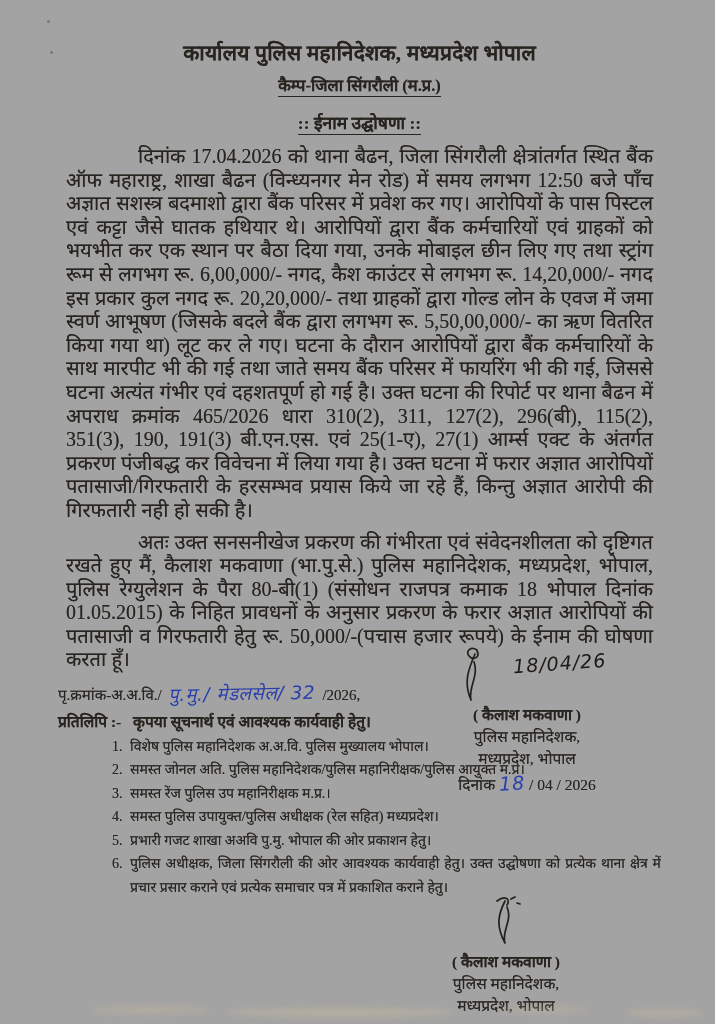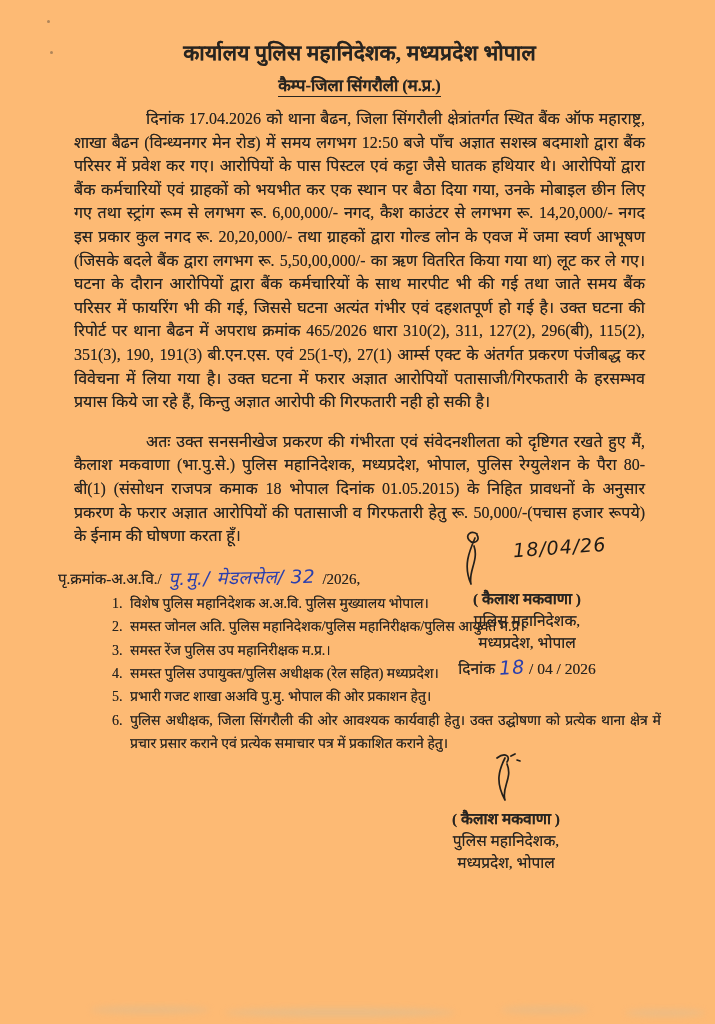--- a/index.html
+++ b/index.html
@@ -1,42 +1,42 @@
 <!DOCTYPE html>
 <html lang="hi"><head>
 <meta charset="utf-8">
 <style>
   html,body{margin:0;padding:0;background:#d8d8d8;}
   .page{
     position:relative;
     width:715px;height:1024px;
     margin:0 auto;
-    background:#fdba74;
+    background:#a3a3a3;
     color:#272420;
     font-family:"Liberation Serif","DejaVu Sans",sans-serif;
     font-weight:500;
     overflow:hidden;
     text-shadow:0 0 .4px rgba(40,35,30,.55);
     box-sizing:border-box;
     padding:36px 54px 0 58px;
   }
   .speck{position:absolute;width:3px;height:3px;border-radius:50%;background:rgba(60,55,50,.4);}
   .title{
     text-align:center;font-size:21px;font-weight:700;letter-spacing:.2px;margin:2px 0 0;
   }
   .subtitle{
     text-align:center;font-size:16.5px;font-weight:700;margin-top:7px;
   }
   .subtitle span, .proc span{border-bottom:1.6px solid #2a2520;padding-bottom:1px;text-align:center;}
   .proc{
     text-align:center;font-size:17.5px;font-weight:700;margin-top:14px;
   }
   .bodytext p{
-    font-size:16px;line-height:23.6px;text-align:justify;
-    text-indent:72px;margin:16px;word-spacing:.5px;
+    font-size:20px;line-height:23.6px;text-align:justify;
+    text-indent:72px;margin:8px;word-spacing:.5px;
   }
   .bodytext p.p1{margin-top:11px;}
   .sig-area{position:relative;height:0;}
   .sig-block{
     position:absolute;right:24px;top:-34px;width:220px;text-align:center;
     font-size:15.5px;line-height:22px;
   }
   .sig-scribble{display:block;margin:0 auto -14px 30px;}
   .hand{
     color:#1d1a16;font-style:italic;font-size:19px;letter-spacing:1px;
@@ -74,20 +74,21 @@
 </head>
 <body>
 
 <div class="page">
 
   <div class="speck" style="left:47px;top:20px"></div>
   <div class="speck" style="left:50px;top:51px"></div>
 
   <div class="title">कार्यालय पुलिस महानिदेशक, मध्यप्रदेश भोपाल</div>
   <div class="subtitle"><span>कैम्प-जिला सिंगरौली (म.प्र.)</span></div>
+  <div class="proc"><span>:: ईनाम उद्घोषणा ::</span></div>
 
   <div class="bodytext">
     <p class="p1">दिनांक 17.04.2026 को थाना बैढन, जिला सिंगरौली क्षेत्रांतर्गत स्थित बैंक ऑफ महाराष्ट्र, शाखा बैढन (विन्ध्यनगर मेन रोड) में समय लगभग 12:50 बजे पाँच अज्ञात सशस्त्र बदमाशो द्वारा बैंक परिसर में प्रवेश कर गए। आरोपियों के पास पिस्टल एवं कट्टा जैसे घातक हथियार थे। आरोपियों द्वारा बैंक कर्मचारियों एवं ग्राहकों को भयभीत कर एक स्थान पर बैठा दिया गया, उनके मोबाइल छीन लिए गए तथा स्ट्रांग रूम से लगभग रू. 6,00,000/- नगद, कैश काउंटर से लगभग रू. 14,20,000/- नगद इस प्रकार कुल नगद रू. 20,20,000/- तथा ग्राहकों द्वारा गोल्ड लोन के एवज में जमा स्वर्ण आभूषण (जिसके बदले बैंक द्वारा लगभग रू. 5,50,00,000/- का ऋण वितरित किया गया था) लूट कर ले गए। घटना के दौरान आरोपियों द्वारा बैंक कर्मचारियों के साथ मारपीट भी की गई तथा जाते समय बैंक परिसर में फायरिंग भी की गई, जिससे घटना अत्यंत गंभीर एवं दहशतपूर्ण हो गई है। उक्त घटना की रिपोर्ट पर थाना बैढन में अपराध क्रमांक 465/2026 धारा 310(2), 311, 127(2), 296(बी), 115(2), 351(3), 190, 191(3) बी.एन.एस. एवं 25(1-ए), 27(1) आर्म्स एक्ट के अंतर्गत प्रकरण पंजीबद्ध कर विवेचना में लिया गया है। उक्त घटना में फरार अज्ञात आरोपियों पतासाजी/गिरफतारी के हरसम्भव प्रयास किये जा रहे हैं, किन्तु अज्ञात आरोपी की गिरफतारी नही हो सकी है।</p>
     <p>अतः उक्त सनसनीखेज प्रकरण की गंभीरता एवं संवेदनशीलता को दृष्टिगत रखते हुए मैं, कैलाश मकवाणा (भा.पु.से.) पुलिस महानिदेशक, मध्यप्रदेश, भोपाल, पुलिस रेग्युलेशन के पैरा 80-बी(1) (संसोधन राजपत्र कमाक 18 भोपाल दिनांक 01.05.2015) के निहित प्रावधनों के अनुसार प्रकरण के फरार अज्ञात आरोपियों की पतासाजी व गिरफतारी हेतु रू. 50,000/-(पचास हजार रूपये) के ईनाम की घोषणा करता हूँ।</p>
   </div>
 
   <div class="sig-area">
     <div class="sig-block">
       <span class="hand hand-date-top">18/04/26</span>
       <svg class="sig-scribble" width="70" height="56" viewBox="0 0 70 56">
@@ -105,20 +106,24 @@
   </div>
 
   <div class="ref-row">
     <div class="ref-left">
       <span>पृ.क्रमांक-अ.अ.वि./</span>
       <span class="blue-hand ref-hand">पु.मु./ मेडलसेल/ 32</span>
       <span>/2026,</span>
     </div>
   </div>
 
+  <div class="copy-line">
+    <span class="copy-label">प्रतिलिपि :-</span>
+    <span class="copy-note">कृपया सूचनार्थ एवं आवश्यक कार्यवाही हेतु।</span>
+  </div>
 
   <ol class="dist">
     <li>विशेष पुलिस महानिदेशक अ.अ.वि. पुलिस मुख्यालय भोपाल।</li>
     <li>समस्त जोनल अति. पुलिस महानिदेशक/पुलिस महानिरीक्षक/पुलिस आयुक्त म.प्र।</li>
     <li>समस्त रेंज पुलिस उप महानिरीक्षक म.प्र.।</li>
     <li>समस्त पुलिस उपायुक्त/पुलिस अधीक्षक (रेल सहित) मध्यप्रदेश।</li>
     <li>प्रभारी गजट शाखा अअवि पु.मु. भोपाल की ओर प्रकाशन हेतु।</li>
     <li>पुलिस अधीक्षक, जिला सिंगरौली की ओर आवश्यक कार्यवाही हेतु। उक्त उद्घोषणा को प्रत्येक थाना क्षेत्र में प्रचार प्रसार कराने एवं प्रत्येक समाचार पत्र में प्रकाशित कराने हेतु।</li>
   </ol>
 

